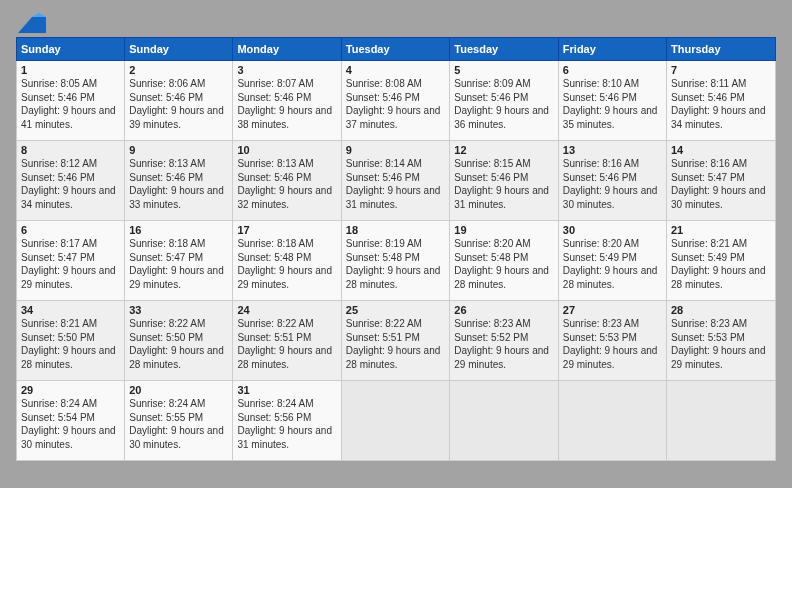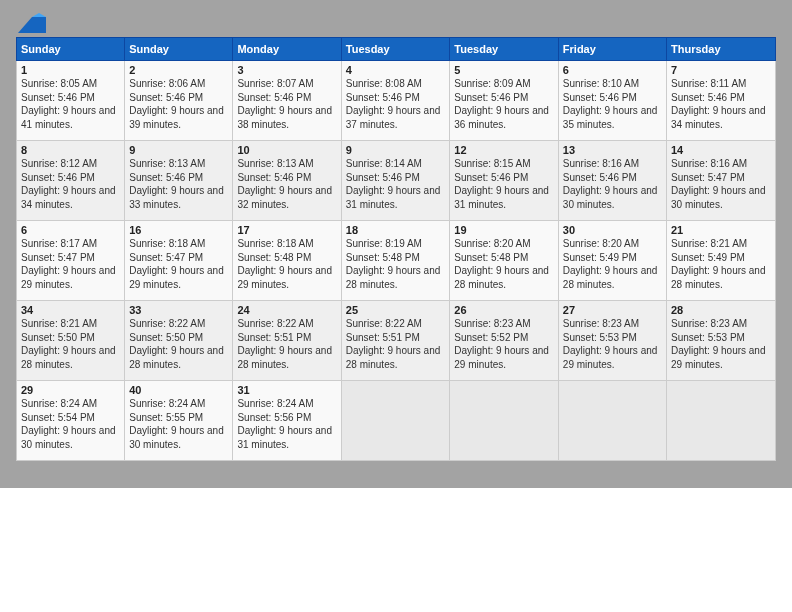--- a/index.html
+++ b/index.html
@@ -250,21 +250,21 @@
             <span class="day-number">28</span>
             <div class="day-info">Sunrise: 8:23 AM<br>Sunset: 5:53 PM<br>Daylight: 9 hours and 29 minutes.</div>
           </td>
         </tr>
         <tr>
           <td>
             <span class="day-number">29</span>
             <div class="day-info">Sunrise: 8:24 AM<br>Sunset: 5:54 PM<br>Daylight: 9 hours and 30 minutes.</div>
           </td>
           <td>
-            <span class="day-number">40</span>
+            <span class="day-number">20</span>
             <div class="day-info">Sunrise: 8:24 AM<br>Sunset: 5:55 PM<br>Daylight: 9 hours and 30 minutes.</div>
           </td>
           <td>
             <span class="day-number">31</span>
             <div class="day-info">Sunrise: 8:24 AM<br>Sunset: 5:56 PM<br>Daylight: 9 hours and 31 minutes.</div>
           </td>
           <td class="empty-cell"></td>
           <td class="empty-cell"></td>
           <td class="empty-cell"></td>
           <td class="empty-cell"></td>

